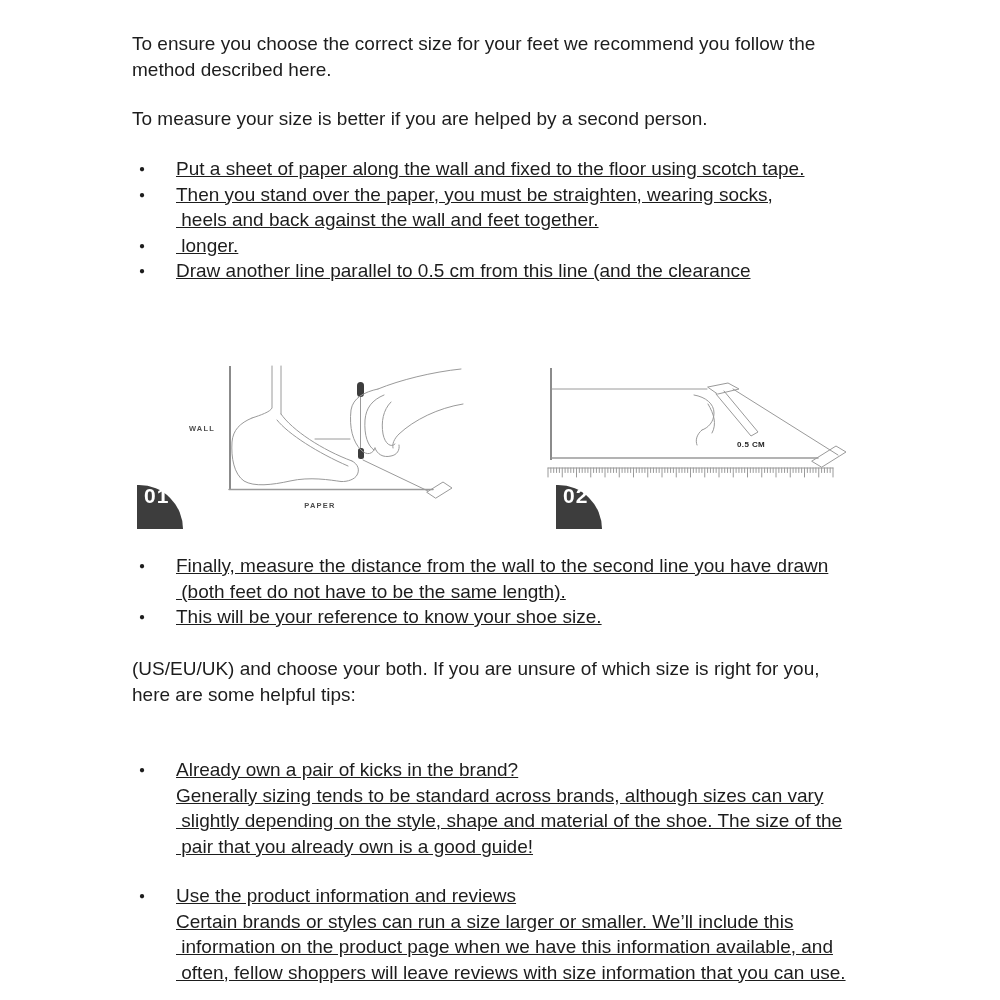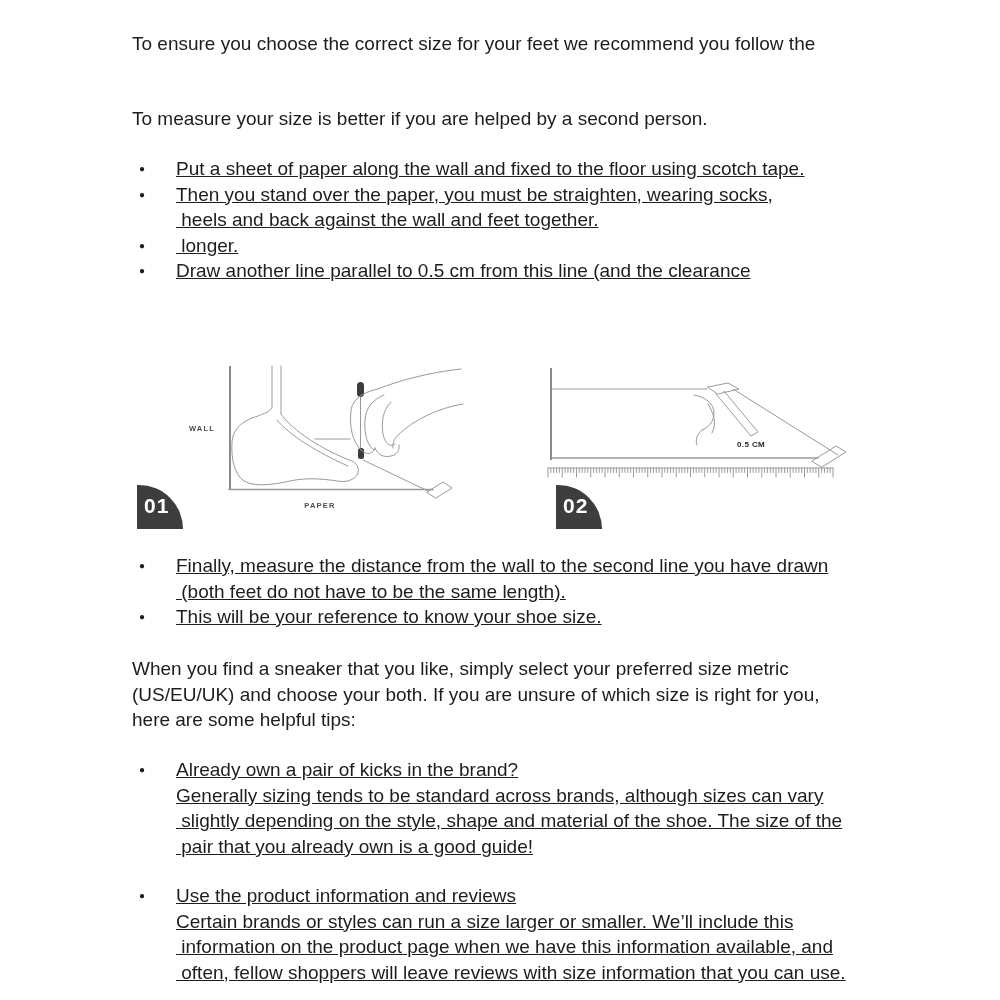--- a/index.html
+++ b/index.html
@@ -32,36 +32,37 @@
     font-family:"Liberation Sans", sans-serif;font-size:7.5px;letter-spacing:1.2px;
     fill:var(--label);font-weight:bold;
   }
   .cmlabel{
     font-family:"Liberation Sans", sans-serif;font-size:8px;letter-spacing:0.4px;
     fill:#262626;font-weight:bold;
   }
   .badge{
     position:absolute;width:46px;height:44px;background:var(--badge);
     border-radius:0 46px 0 0;color:var(--badge-text);
-    display:flex;align-items:center;padding:0 0 3px 7px;
+    display:flex;align-items:flex-start;padding:0 0 3px 7px;
     font-size:21px;font-weight:bold;letter-spacing:1px;line-height:1;
   }
   #badge1{left:137px;top:485px;}
   #badge2{left:512px;top:485px;margin-left:44px;}
   
   #p-intro{top:31px;} #p-helper{top:106px;} #steps{top:156px;}
   #results{top:553px;} #p-sizing{top:656px;} #tips{top:757px;}
 </style>
 </head>
 <body>
 
 <div id="page">
 
   <div class="block" id="p-intro">
     <div class="line">To ensure you choose the correct size for your feet we recommend you follow the</div>
+    <div class="line">method described here.</div>
   </div>
 
   <div class="block" id="p-helper">
     <div class="line">To measure your size is better if you are helped by a second person.</div>
   </div>
 
   <div class="block" id="steps">
     <div class="li">
       <span class="bullet">●</span>
       <div class="li-lines">
@@ -269,21 +270,20 @@
     </div>
     <div class="li">
       <span class="bullet">●</span>
       <div class="li-lines">
         <div class="line">This will be your reference to know your shoe size.</div>
       </div>
     </div>
   </div>
 
   <div class="block" id="p-sizing">
-    <div class="line">When you find a sneaker that you like, simply select your preferred size metric</div>
     <div class="line">(US/EU/UK) and choose your both. If you are unsure of which size is right for you,</div>
     <div class="line">here are some helpful tips:</div>
   </div>
 
   <div class="block" id="tips">
     <div class="li">
       <span class="bullet">●</span>
       <div class="li-lines">
         <div class="line">Already own a pair of kicks in the brand?</div>
         <div class="line">Generally sizing tends to be standard across brands, although sizes can vary</div>

